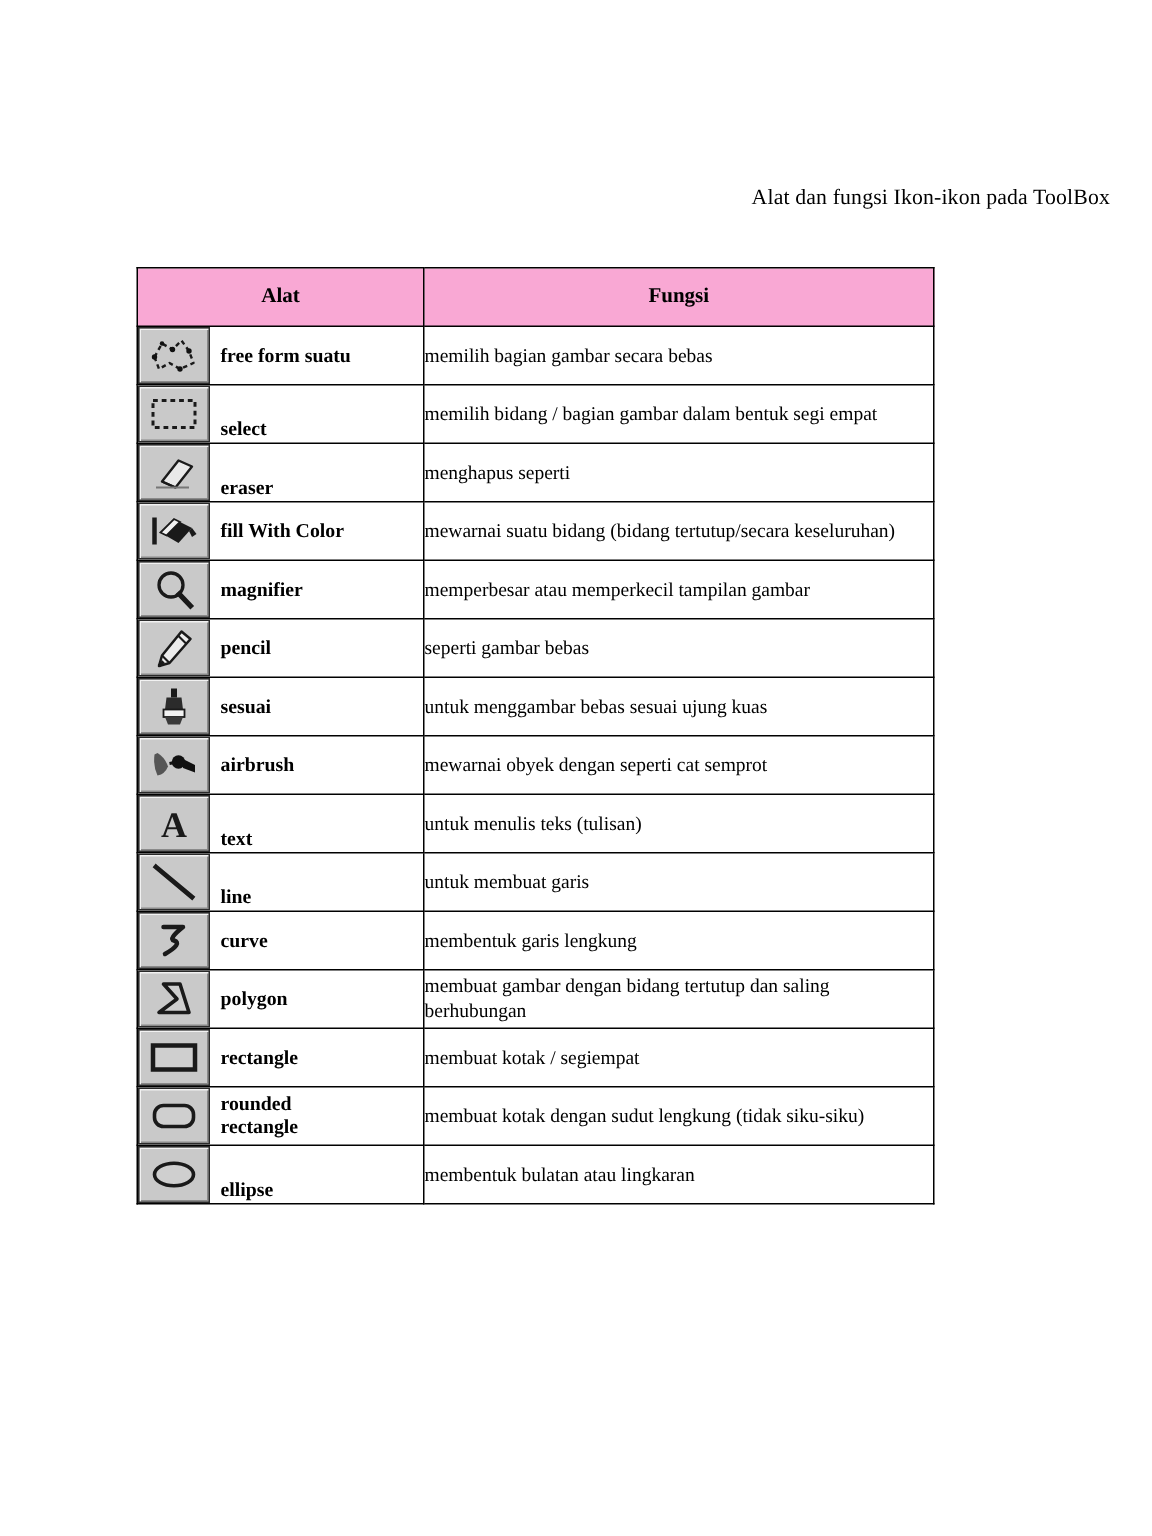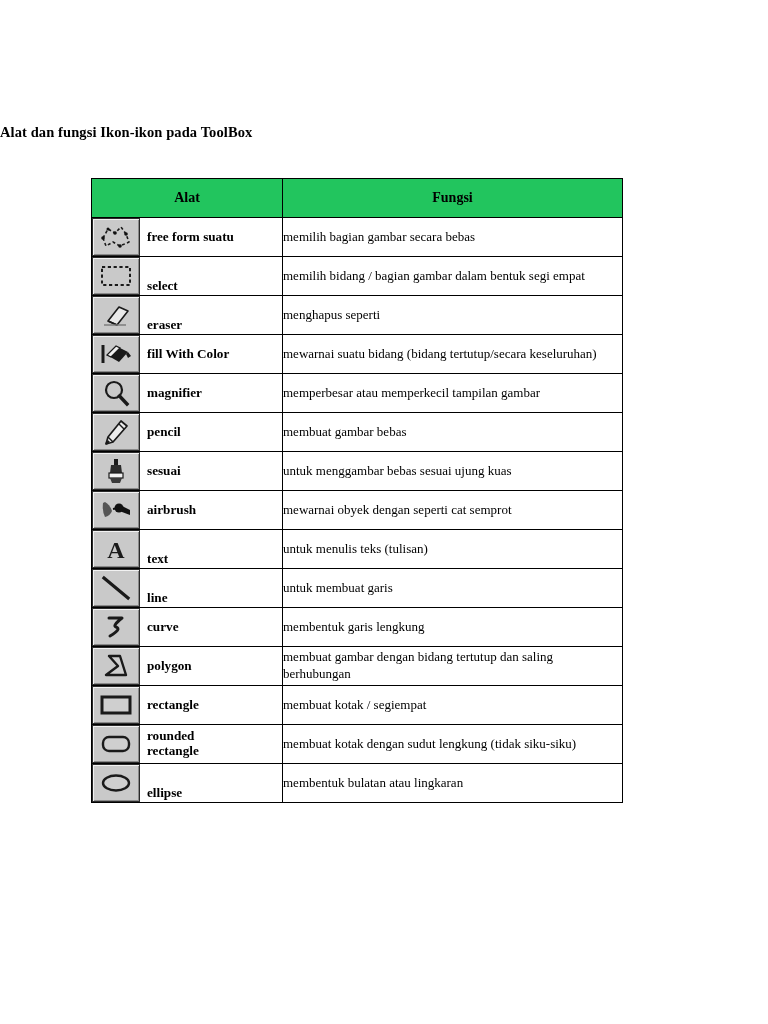--- a/index.html
+++ b/index.html
@@ -22,44 +22,44 @@
     box-sizing: border-box;
     padding: 0;
     position: relative;
   }
 
   .doc-title {
     position: absolute;
     left: 0;
     top: 124px;
     width: 740px;
-    text-align: left;
+    text-align: right;
     font-size: 14.5px;
-    font-weight: bold;
+    font-weight: normal;
     letter-spacing: 0.1px;
   }
 
   table.toolbox-table {
     position: absolute;
     left: 91px;
     top: 178px;
     width: 531px;
     border-collapse: collapse;
     table-layout: fixed;
   }
 
   table.toolbox-table td,
   table.toolbox-table th {
     border: 1px solid #000000;
     padding: 0;
     vertical-align: middle;
   }
 
   th.col-head {
-    background: #22c55e;
+    background: #f9a8d4;
     height: 38px;
     font-size: 14px;
     font-weight: bold;
     text-align: center;
     font-family: "Liberation Serif", "DejaVu Serif", serif;
   }
 
   col.c-alat { width: 191px; }
   col.c-fungsi { width: 340px; }
 
@@ -213,21 +213,21 @@
               <svg width="30" height="28" viewBox="0 0 30 28">
                 <path d="M20 3 L26 8 L12 24 L5 26 L7 19 Z" fill="#ededed" stroke="#1a1a1a" stroke-width="1.7" stroke-linejoin="round"></path>
                 <path d="M18 6 L23 11" stroke="#1a1a1a" stroke-width="1.4"></path>
                 <path d="M7 19 L12 24" stroke="#1a1a1a" stroke-width="1.4"></path>
                 <path d="M5 26 L8 23" stroke="#1a1a1a" stroke-width="2.4"></path>
               </svg>
             </span>
             <span class="tool-label">pencil</span>
           </div>
         </td>
-        <td class="desc-cell">membuat gambar bebas</td>
+        <td class="desc-cell">seperti gambar bebas</td>
       </tr>
 
       <tr>
         <td class="tool-cell">
           <div class="tool-inner">
             <span class="icon-btn">
               <svg width="26" height="28" viewBox="0 0 26 28">
                 <path d="M11 2 L15 2 L15 8 L11 8 Z" fill="#1a1a1a"></path>
                 <path d="M8 8 L18 8 L19 16 L7 16 Z" fill="#2b2b2b"></path>
                 <rect x="6" y="16" width="14" height="5" fill="#f2f2f2" stroke="#1a1a1a" stroke-width="1.2"></rect>

